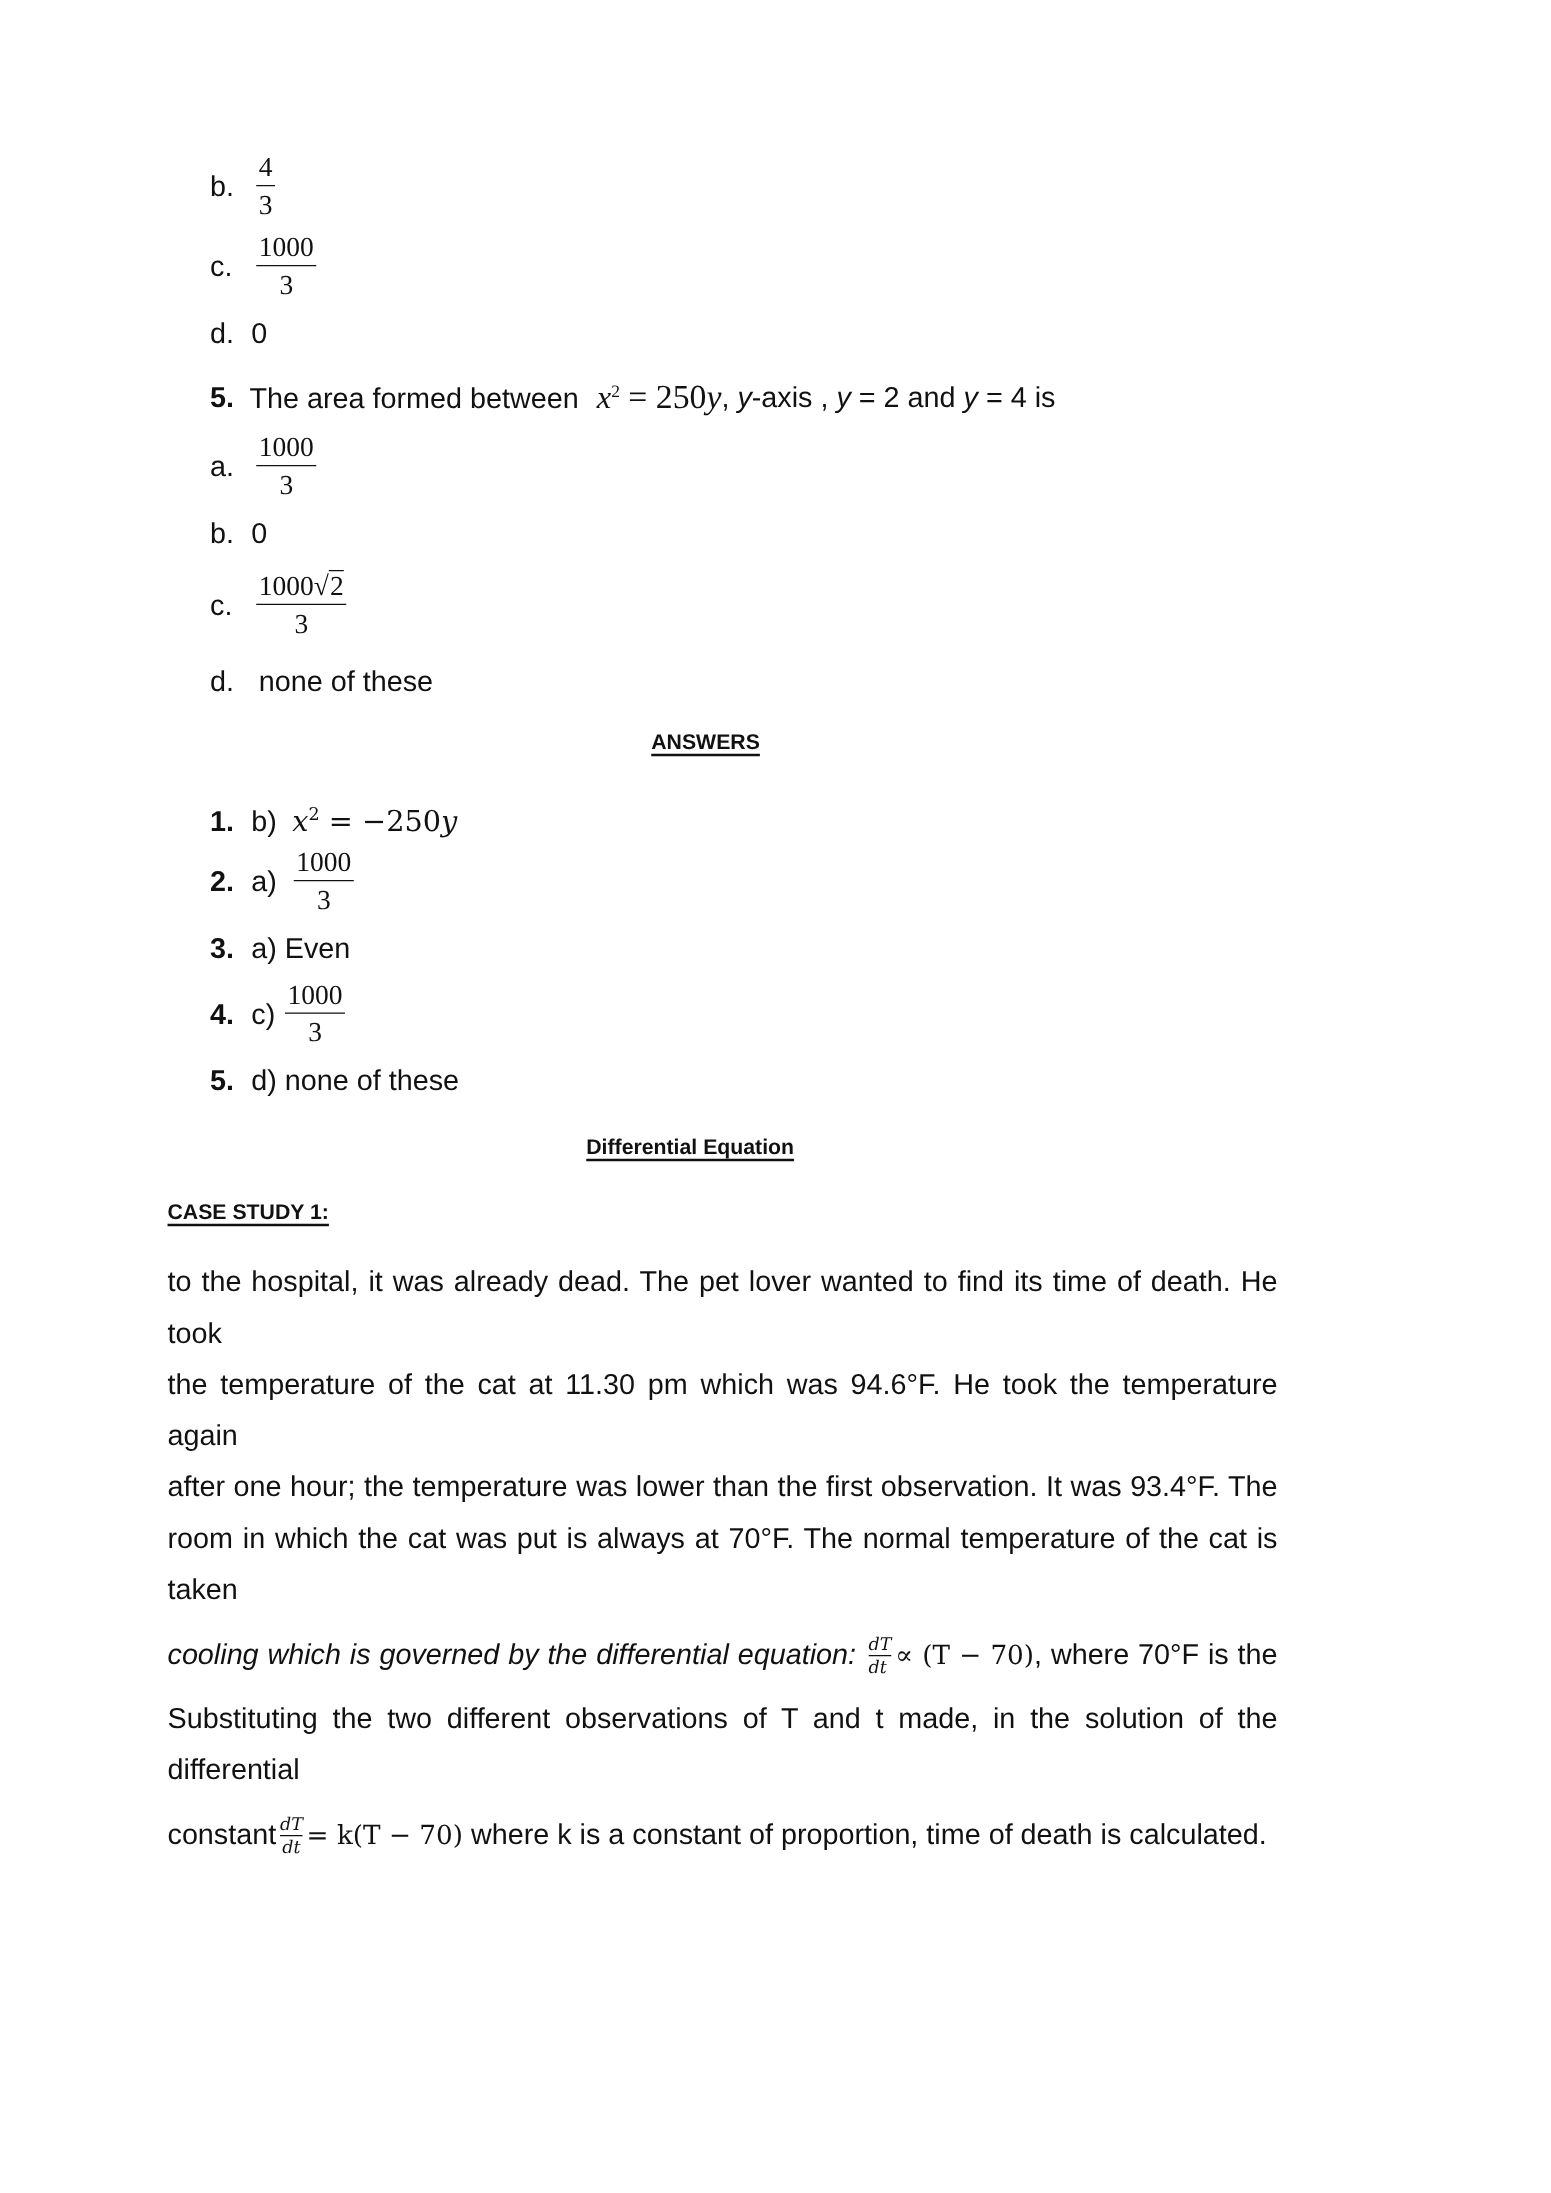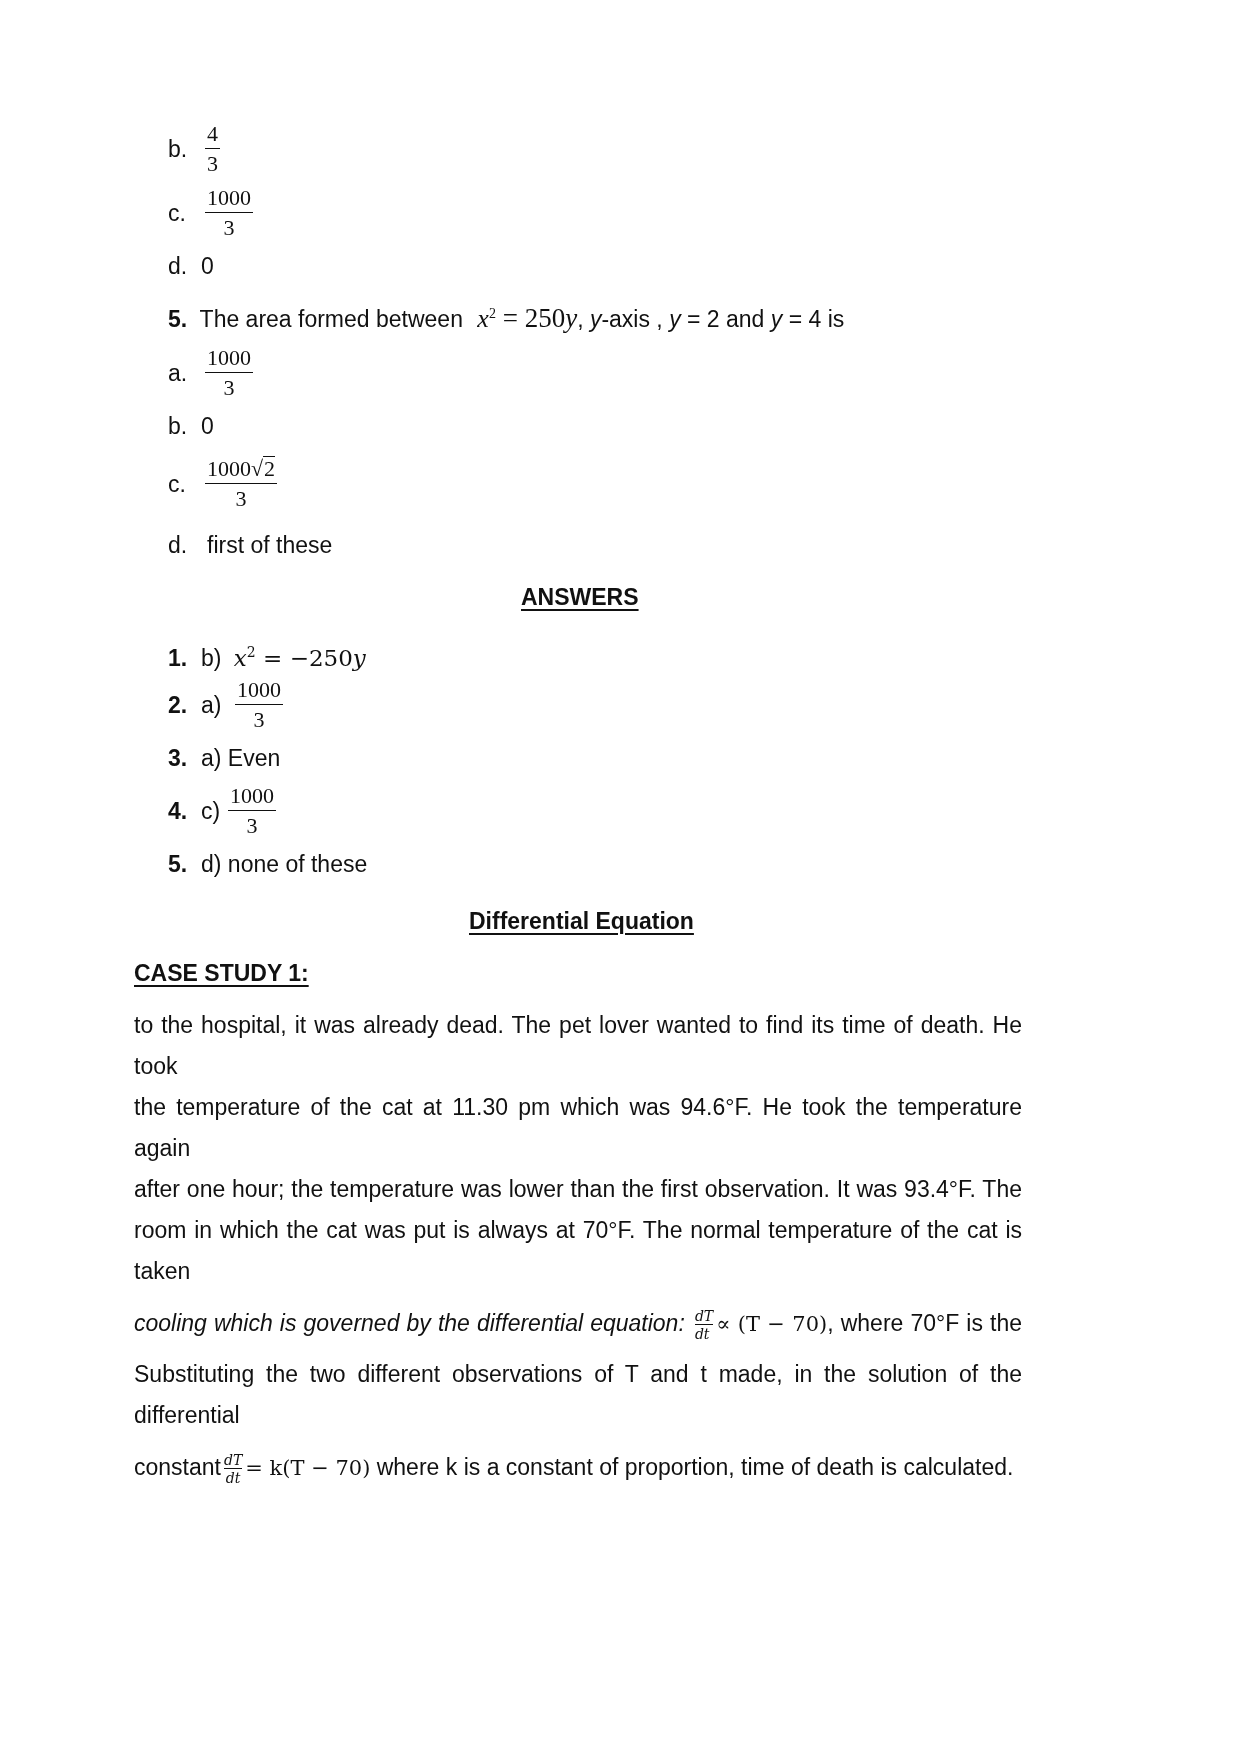--- a/index.html
+++ b/index.html
@@ -8,21 +8,21 @@
   .txt { font-size: 23px; line-height: 28px; white-space: nowrap; }
   .serif { font-family: "Liberation Serif", serif; }
   .math { font-family: "DejaVu Serif", "Liberation Serif", serif; font-style: italic; }
   .mathup { font-family: "DejaVu Serif", "Liberation Serif", serif; }
   .frac { display: inline-flex; flex-direction: column; align-items: center; vertical-align: middle; font-family: "Liberation Serif", serif; font-size: 22px; line-height: 24px; }
   .frac .num { padding: 0 2px 2px 2px; }
   .frac .den { border-top: 1.5px solid #111; padding: 3px 2px 0 2px; align-self: stretch; text-align: center; }
   .sfrac { display: inline-flex; flex-direction: column; align-items: flex-start; vertical-align: middle; font-family: "DejaVu Serif", serif; font-style: italic; font-size: 14px; line-height: 16px; margin: 16px 3px; }
   .sfrac .den { border-top: 1px solid #111; padding-top: 1px; align-self: stretch; text-align: center; }
   .b { font-weight: bold; }
-  .heading { font-weight: bold; font-size: 23px; text-decoration: underline; text-underline-offset: 4px; text-decoration-thickness: 2px; }
+  .heading { font-weight: bold; font-size: 17px; text-decoration: underline; text-underline-offset: 4px; text-decoration-thickness: 2px; }
   .just { text-align: justify; text-align-last: justify; white-space: normal; }
   i.it { font-style: italic; }
   .sqrt { display: inline-block; border-top: 1.5px solid #111; padding-left: 1px; }
 </style>
 </head>
 <body>
 
 <div class="abs txt" style="left:168px; top:122px;">
   <span style="display:inline-block; width:37px; vertical-align:middle;">b.</span><span class="frac">
       <span class="num">4</span>
@@ -54,21 +54,21 @@
 <div class="abs txt" style="left:168px; top:412px;">
   <span style="display:inline-block; width:33px;">b.</span><span>0</span>
 </div>
 <div class="abs txt" style="left:168px; top:456px;">
   <span style="display:inline-block; width:37px; vertical-align:middle;">c.</span><span class="frac">
       <span class="num"><span>1000</span>√<span class="sqrt">2</span></span>
       <span class="den">3</span>
     </span>
 </div>
 <div class="abs txt" style="left:168px; top:531px;">
-  <span style="display:inline-block; width:39px;">d.</span><span>first of these</span>
+  <span style="display:inline-block; width:39px;">d.</span><span>none of these</span>
 </div>
 
 <div class="abs heading" style="left:521px; top:584px;">ANSWERS</div>
 
 <div class="abs txt" style="left:168px; top:638px;">
   <span class="b" style="display:inline-block; width:33px;">1.</span><span>b)</span>
   <span style="margin-left:6px;"><span class="math">x</span><sup class="mathup" style="font-size:14px;">2</sup><span class="mathup"> = −250</span><span class="math">y</span></span>
 </div>
 <div class="abs txt" style="left:168px; top:678px;">
   <span class="b" style="display:inline-block; width:33px; vertical-align:middle;">2.</span><span style="display:inline-block; width:34px; vertical-align:middle;">a)</span><span class="frac">

